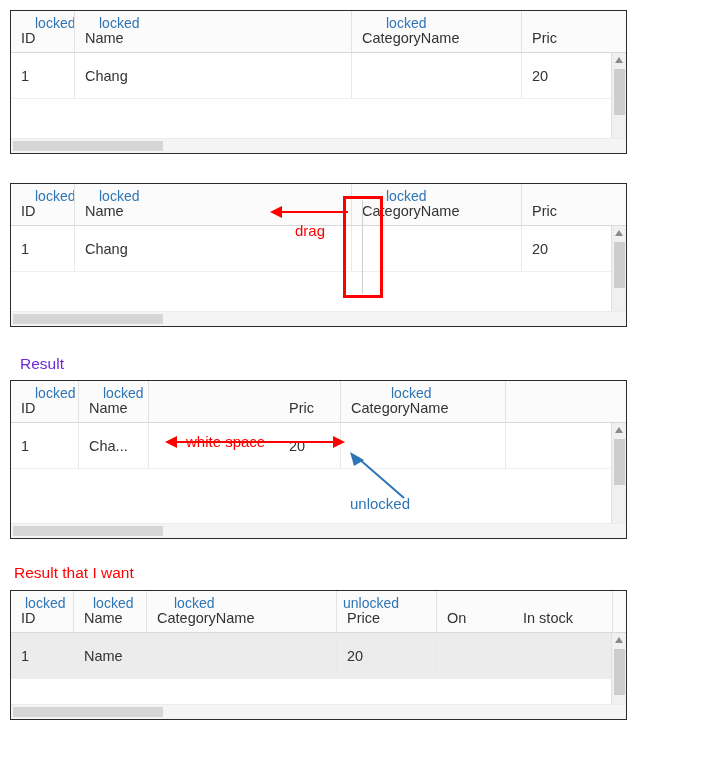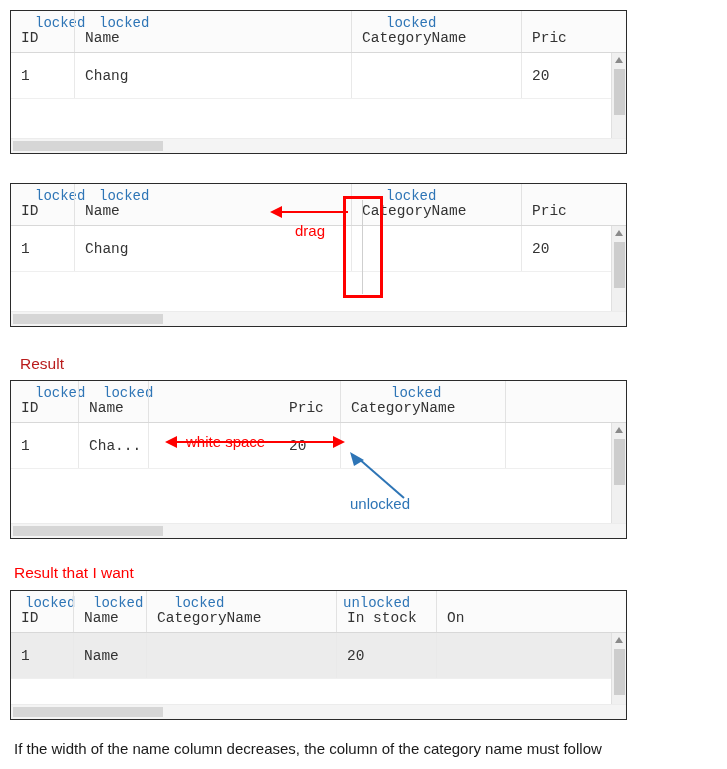--- a/index.html
+++ b/index.html
@@ -21,21 +21,20 @@
     position: absolute;
     border: 1px solid #2b2b2b;
     background: #ffffff;
     box-sizing: border-box;
     overflow: hidden;
   }
   .grid-inner {
     position: relative;
     width: 100%;
     height: 100%;
-    font-family: Liberation Mono, monospace;
   }
   .hdr-row {
     display: flex;
     align-items: flex-end;
     height: 42px;
     border-bottom: 1px solid #d8d8d8;
     background: #fbfbfb;
     box-sizing: border-box;
   }
   .hdr-cell {
@@ -128,21 +127,21 @@
     top: 2px;
     height: 10px;
     width: 150px;
     background: #d6d6d6;
   }
 
   
   .caption {
     position: absolute;
     font-size: 15.5px;
-    color: #b91c1c;
+    color: #6d28d9;
     white-space: nowrap;
   }
   .caption.red {
     color: #ff0000;
   }
   .footnote {
     position: absolute;
     font-size: 15px;
     color: #1a1a1a;
     white-space: nowrap;
@@ -312,37 +311,37 @@
 
       <div class="locktag" style="left:14px;">locked</div>
       <div class="locktag" style="left:82px;">locked</div>
       <div class="locktag" style="left:163px;">locked</div>
       <div class="locktag" style="left:332px;">unlocked</div>
 
       <div class="hdr-row">
         <div class="hdr-cell" style="width:63px;">ID</div>
         <div class="hdr-cell" style="width:73px;">Name</div>
         <div class="hdr-cell" style="width:190px;">CategoryName</div>
+        <div class="hdr-cell" style="width:100px;">Price</div>
+        <div class="hdr-cell nosep" style="width:76px;">On</div>
         <div class="hdr-cell" style="width:100px;">In stock</div>
-        <div class="hdr-cell nosep" style="width:76px;">On</div>
       </div>
 
       <div class="body-row alt">
         <div class="body-cell" style="width:63px;">1</div>
         <div class="body-cell" style="width:73px;">Name</div>
         <div class="body-cell" style="width:190px;"></div>
         <div class="body-cell num" style="width:100px;">20</div>
         <div class="body-cell nosep" style="width:76px;"></div>
       </div>
 
       <div class="vscroll">
         <div class="up-arrow"></div>
         <div class="thumb"></div>
       </div>
       <div class="hscroll">
         <div class="hthumb"></div>
       </div>
     </div>
   </div>
 
-  <div class="footnote" style="left:14px; top:740px;">If the width of the name column decreases, the column of the category name must follow</div>
 
 </div>
 
 </body></html>

